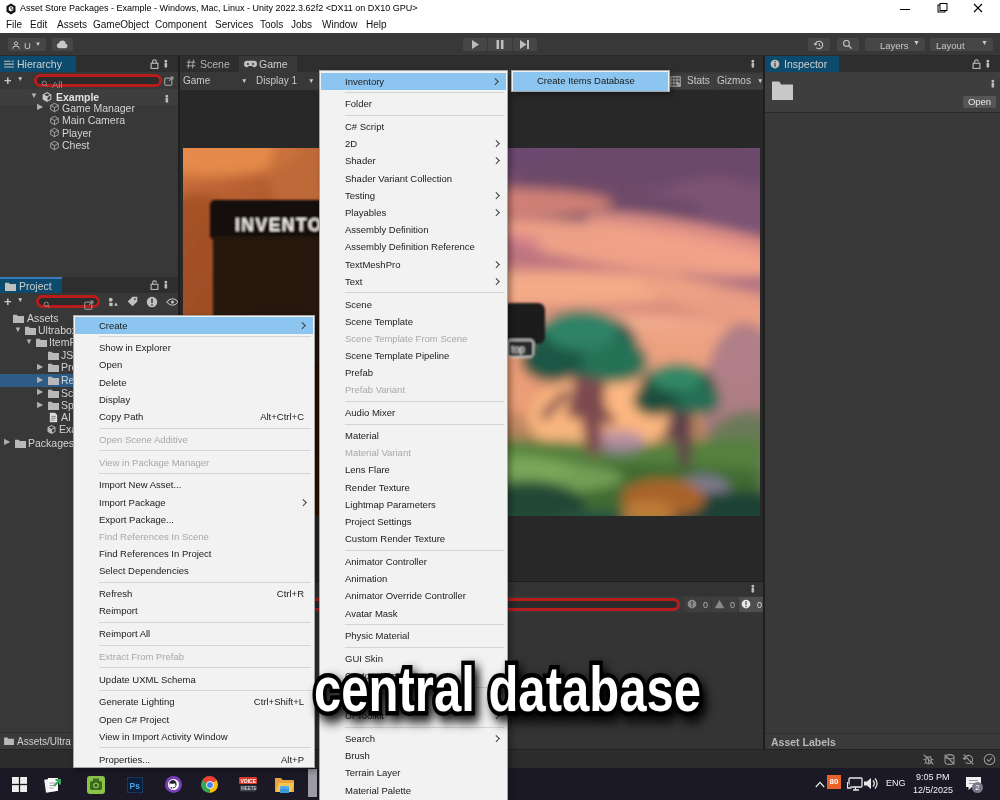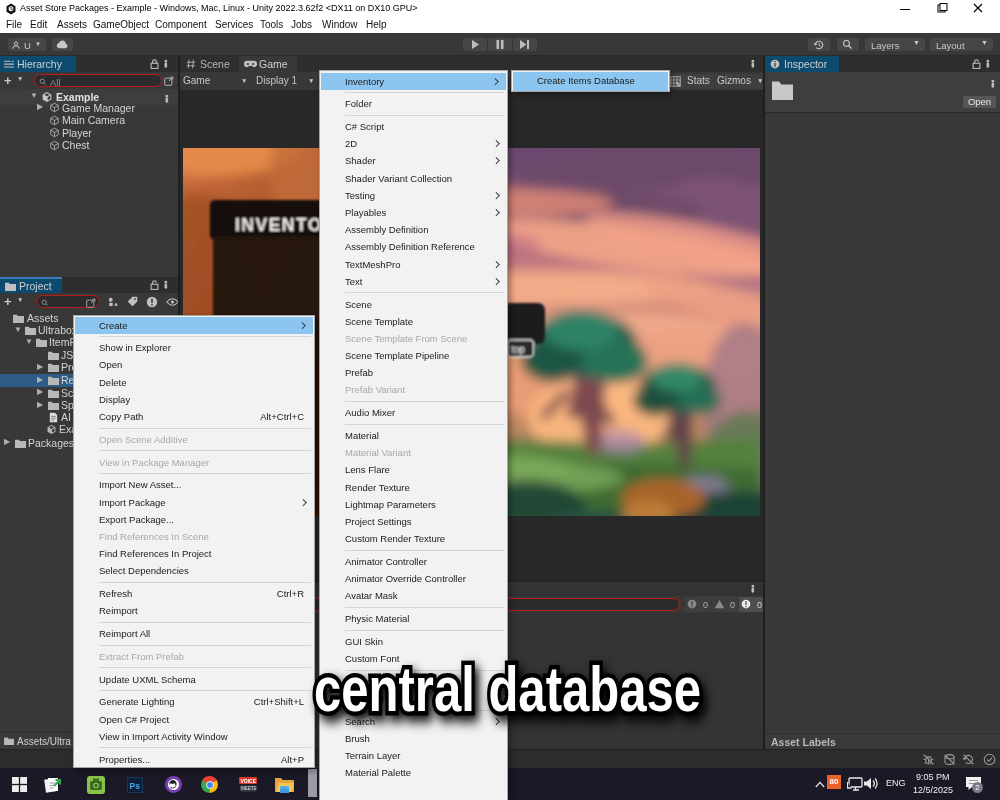--- a/index.html
+++ b/index.html
@@ -15,21 +15,21 @@
 
   
   #toolbar { left:0; top:33px; width:1000px; height:23px; background:#383838; border-bottom:1px solid #2a2a2a; }
   .tbtn { position:absolute; top:5px; height:13px; background:#464646; border-radius:2px; color:#c8c8c8; font-size:9.5px; }
 
   
   .tabbar { background:#2e2e2e; }
   .tab { position:absolute; top:0; height:16px; background:#0c4a6e; color:#cfcfcf; font-size:10.5px; line-height:16px; }
   .dots { color:#bdbdbd; font-size:6.5px; letter-spacing:0; line-height:2.7px; width:3px; display:inline-block; }
   .ptool { background:#383838; }
-  .sfield { position:absolute; background:#2b2b2b; border:1px solid #b91c1c; border-radius:8px; height:13px; }
+  .sfield { position:absolute; background:#2b2b2b; border:3px solid #b91c1c; border-radius:8px; height:13px; }
 
   .row { position:absolute; color:#d4d4d4; font-size:10.5px; white-space:nowrap; }
 
   
   .menu { position:absolute; background:#f2f2f2; border:1px solid #a7a7a7; box-shadow:3px 3px 6px rgba(0,0,0,0.35); z-index:50; padding-top:2px; }
   .mi { position:relative; height:17.2px; line-height:17.3px; font-size:9.5px; color:#1a1a1a; padding-left:25px; white-space:nowrap; }
   .mi .sc { position:absolute; right:10px; }
   .mi .ar { position:absolute; right:9px; top:6px; width:4.5px; height:4.5px; border-top:1.2px solid #3a3a3a; border-right:1.2px solid #3a3a3a; transform:rotate(45deg); }
   .mi.dis { color:#a8a8a8; }
   .mi.hl { background:#8cc6f0; margin:0 1px; padding-left:24px; }
@@ -102,21 +102,21 @@
         <path d="M8.2 5.5 v3 l2 1" fill="none" stroke="#c8c8c8" stroke-width="1.3"></path>
       </svg>
     </div>
     <div class="tbtn" style="left:837px;width:22px;">
       <svg width="11" height="11" viewBox="0 0 16 16" style="position:absolute;left:5px;top:1px">
         <circle cx="6.5" cy="6.5" r="4.2" fill="none" stroke="#c8c8c8" stroke-width="1.5"></circle>
         <line x1="9.8" y1="9.8" x2="14" y2="14" stroke="#c8c8c8" stroke-width="1.8"></line>
       </svg>
     </div>
     <div class="tbtn" style="left:865px;width:60px;">
-      <span style="position:absolute;left:6px;top:1.5px">Layers</span>
+      <span style="position:absolute;left:15px;top:1.5px">Layers</span>
       <span style="position:absolute;right:5px;top:0.5px;font-size:7px;">▼</span>
     </div>
     <div class="tbtn" style="left:930px;width:63px;">
       <span style="position:absolute;left:6px;top:1.5px">Layout</span>
       <span style="position:absolute;right:5px;top:0.5px;font-size:7px;">▼</span>
     </div>
   </div>
 
   <div class="abs tabbar" style="left:0;top:56px;width:178px;height:16px;">
     <div class="tab" style="left:0;width:76px;">
@@ -569,20 +569,21 @@
     <div class="msep"></div>
     <div class="mi">Material</div>
     <div class="mi dis">Material Variant</div>
     <div class="mi">Lens Flare</div>
     <div class="mi">Render Texture</div>
     <div class="mi">Lightmap Parameters</div>
     <div class="mi">Project Settings</div>
     <div class="mi">Custom Render Texture</div>
     <div class="msep"></div>
     <div class="mi">Animator Controller</div>
+    <div class="mi">Animation</div>
     <div class="mi">Animator Override Controller</div>
     <div class="mi">Avatar Mask</div>
     <div class="msep"></div>
     <div class="mi">Physic Material</div>
     <div class="msep"></div>
     <div class="mi">GUI Skin</div>
     <div class="mi">Custom Font</div>
     <div class="msep"></div>
     <div class="mi">Legacy<span class="ar"></span></div>
     <div class="mi">UI Toolkit<span class="ar"></span></div>

